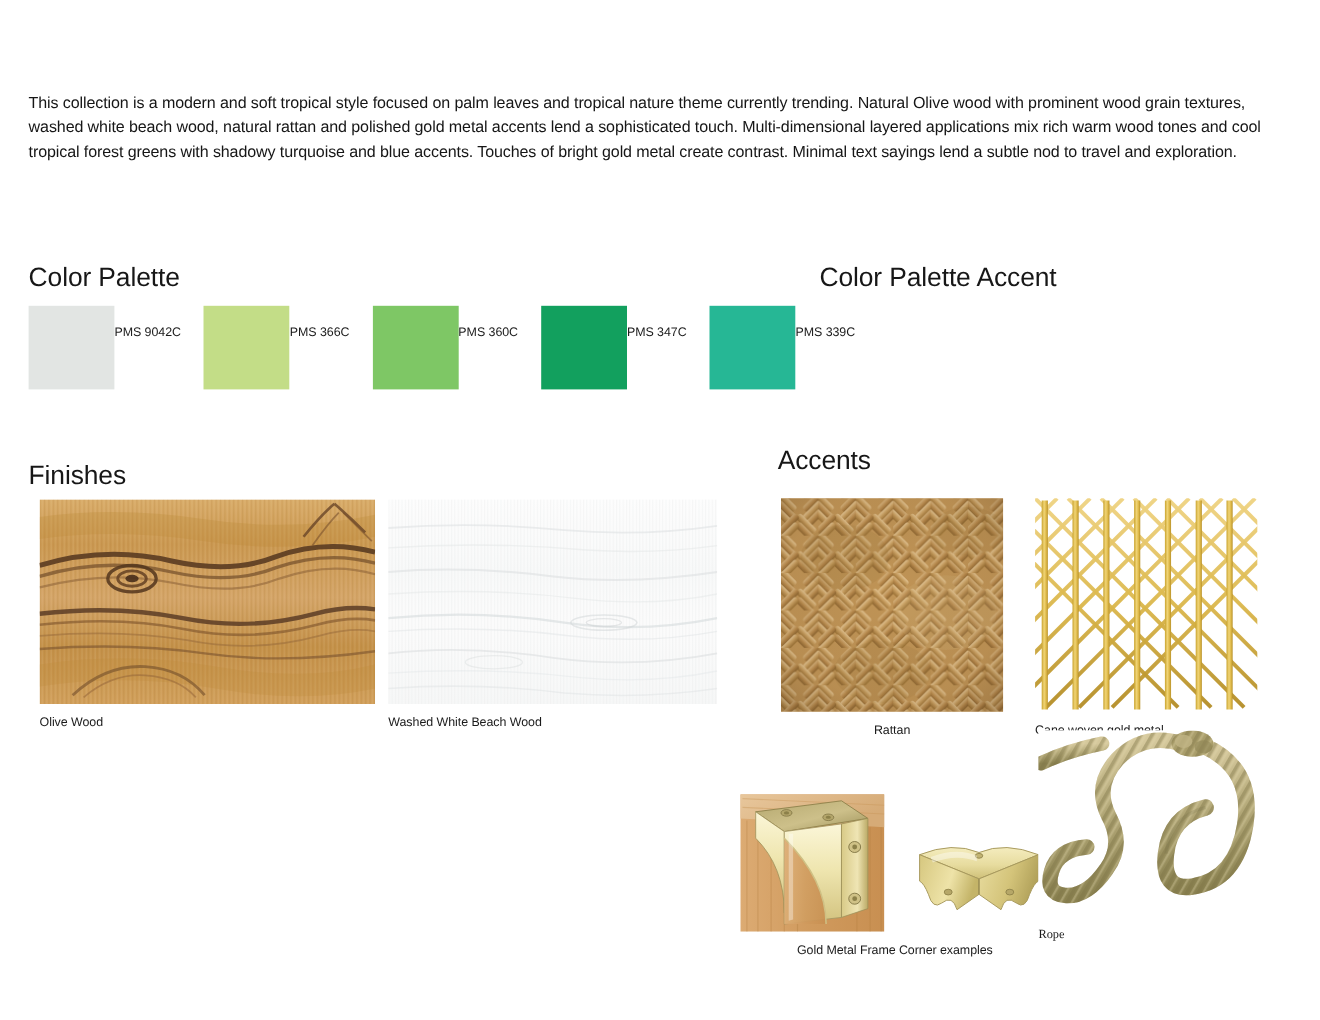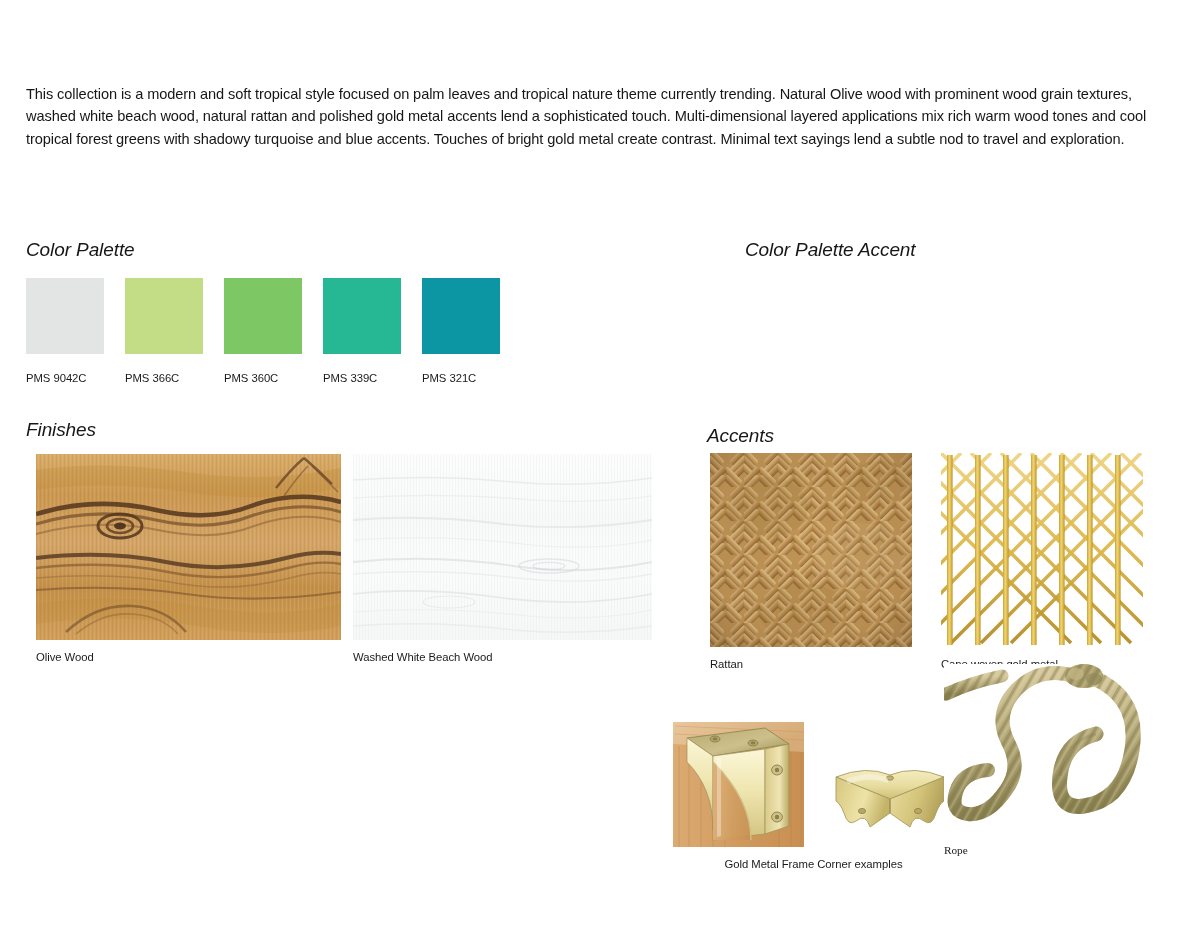--- a/index.html
+++ b/index.html
@@ -22,38 +22,37 @@
     width: 1148px;
     font-size: 14.6px;
     line-height: 22.6px;
     color: #161616;
     letter-spacing: -0.1px;
   }
 
   
   .heading {
     position: absolute;
-    font-size: 19px;
+    font-size: 24px;
     font-weight: 400;
     color: #171717;
     white-space: nowrap;
     letter-spacing: -0.1px;
-    font-style: italic;
   }
   #h-palette   { left: 26px;  top: 239px; }
   #h-accent    { left: 745px; top: 239px; }
   #h-finishes  { left: 26px;  top: 419px; }
-  #h-accents   { left: 707px; top: 425px; text-align: center; }
+  #h-accents   { left: 707px; top: 405px; text-align: center; }
 
   
   .swatch-row { position: absolute; display: flex; }
   #palette-row { left: 26px; top: 278px; gap: 21px; }
   #accent-row  { left: 746px; top: 278px; }
 
-  .swatch-cell { display: flex; flex-direction: column; }
+  .swatch-cell { display: flex; flex-direction: row; }
   .swatch-chip {
     width: 78px; height: 76px;
     display: block;
   }
   .swatch-label {
     margin-top: 18px;
     font-size: 11.3px;
     color: #1a1a1a;
     white-space: nowrap;
     letter-spacing: -0.05px;
@@ -68,21 +67,21 @@
   .tile-label {
     font-size: 11.3px;
     color: #1a1a1a;
     white-space: nowrap;
     letter-spacing: -0.05px;
   }
   .tile-label.pad { margin-top: 11px; }
 
   #tile-olive   { left: 36px;  top: 454px; }
   #tile-white   { left: 353px; top: 454px; }
-  #tile-rattan  { left: 710px; top: 453px; }
+  #tile-rattan  { left: 710px; top: 453px; text-align: center; }
   #tile-cane    { left: 941px; top: 453px; }
   #tile-corner  { left: 673px; top: 722px; text-align: center; }
   #tile-rope    { left: 944px; top: 664px; font-family: Liberation Serif, serif; }
 
   #tile-corner .tile-label { margin-top: 11px; margin-left: 0; }
   #tile-rope   .tile-label { margin-top: 8px; }
 
   .corner-group { display: flex; align-items: flex-end; gap: 22px; }
   svg { display: block; }
 </style>
@@ -102,26 +101,26 @@
     </div>
     <div class="swatch-cell">
       <span class="swatch-chip" style="background-color: rgb(195, 221, 135);"></span>
       <span class="swatch-label">PMS 366C</span>
     </div>
     <div class="swatch-cell">
       <span class="swatch-chip" style="background-color: rgb(126, 199, 101);"></span>
       <span class="swatch-label">PMS 360C</span>
     </div>
     <div class="swatch-cell">
+      <span class="swatch-chip" style="background-color: rgb(18, 160, 94);"></span>
+      <span class="swatch-label">PMS 347C</span>
+    </div>
+    <div class="swatch-cell">
       <span class="swatch-chip" style="background-color: rgb(38, 183, 149);"></span>
       <span class="swatch-label">PMS 339C</span>
-    </div>
-    <div class="swatch-cell">
-      <span class="swatch-chip" style="background-color: rgb(12, 150, 164);"></span>
-      <span class="swatch-label">PMS 321C</span>
     </div>
   </div>
 
   <div class="heading" id="h-accent">Color Palette Accent</div>
 
 
   <div class="heading" id="h-finishes">Finishes</div>
 
   <div class="tile" id="tile-olive">
     <div class="tile-img">

